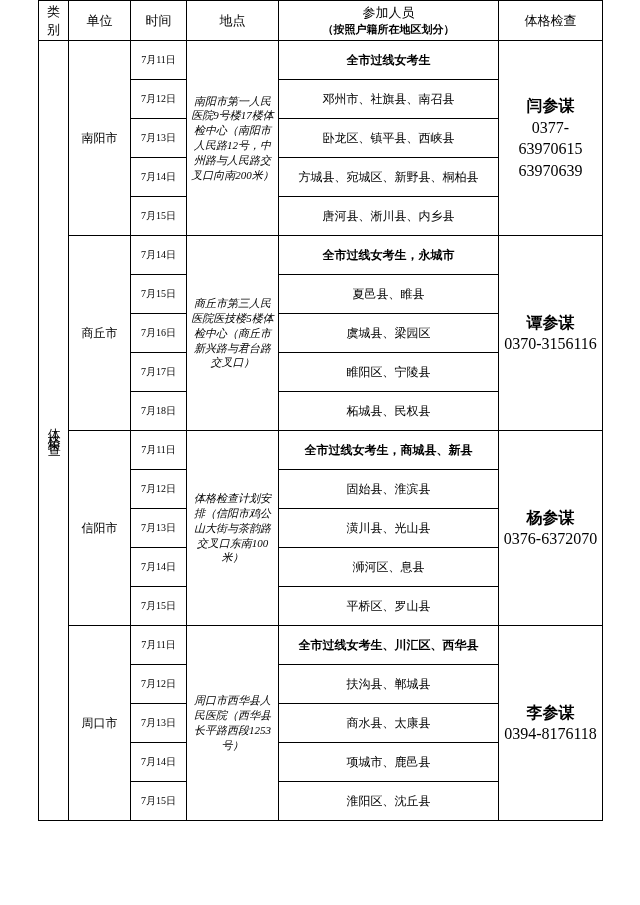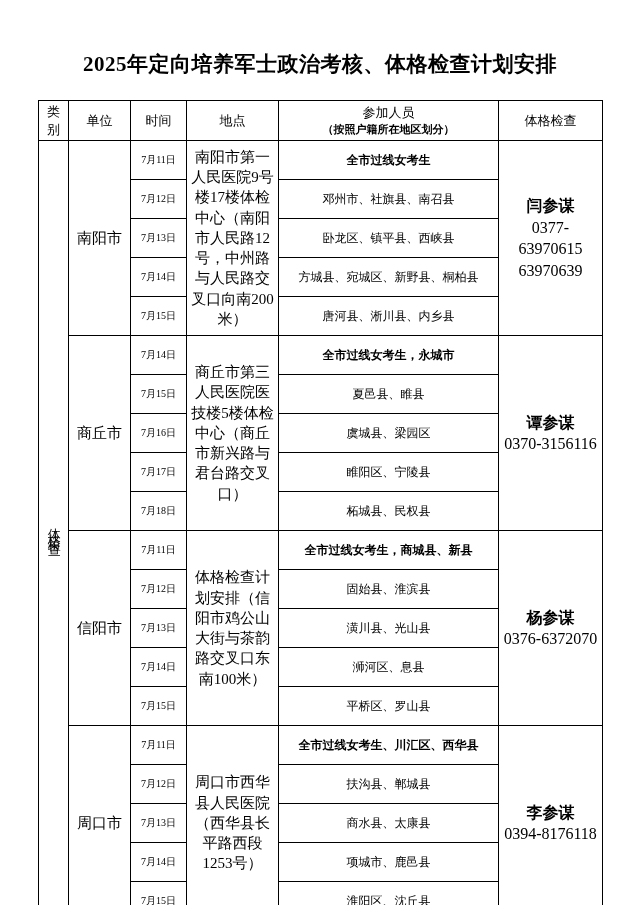--- a/index.html
+++ b/index.html
@@ -62,27 +62,28 @@
 
   .vert {
     writing-mode: vertical-rl;
     text-orientation: upright;
     letter-spacing: 5px;
     display: inline-block;
     line-height: 1.1;
     font-size: 13px;
   }
   .unit-cell {
-    font-size: 15px;
+    font-size: 12px;
   }
   .place-cell {
     text-align: left;
-    font-size: 15px;
+    font-size: 11px;
     line-height: 1.5;
     padding: 3px 4px;
+    font-style: italic;
   }
   .people-cell {
     text-align: left;
     padding-left: 10px;
     font-size: 12px;
     height: 34px;
     margin-left: 41px;
   }
   .people-cell.bold {
     font-weight: bold;
@@ -110,21 +111,20 @@
     font-size: 11px;
     display: block;
     font-weight: bold;
   }
 </style>
 </head>
 <body>
 
 <div class="page">
 
-  <h1 class="doc-title">2025年定向培养军士政治考核、体格检查计划安排</h1>
 
   <div class="table-wrap">
     <table class="sched">
       <colgroup>
         <col class="col-cat">
         <col class="col-unit">
         <col class="col-time">
         <col class="col-place">
         <col class="col-people">
         <col class="col-contact">

